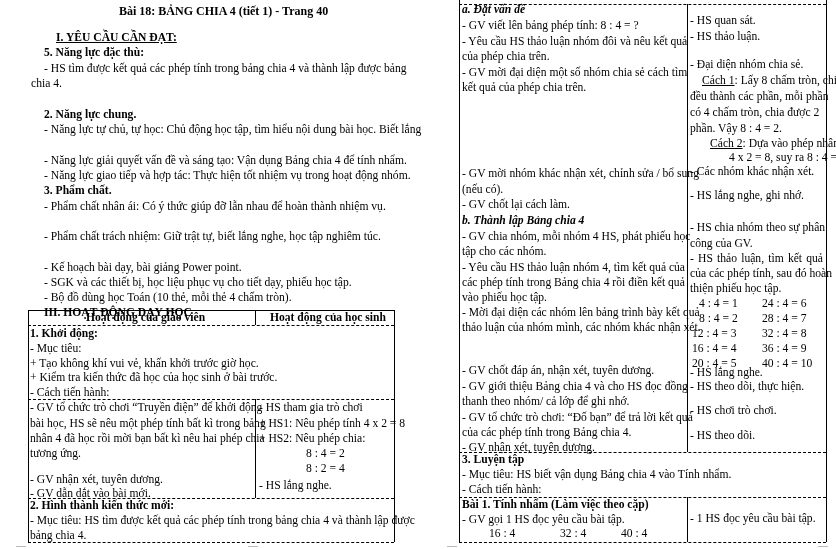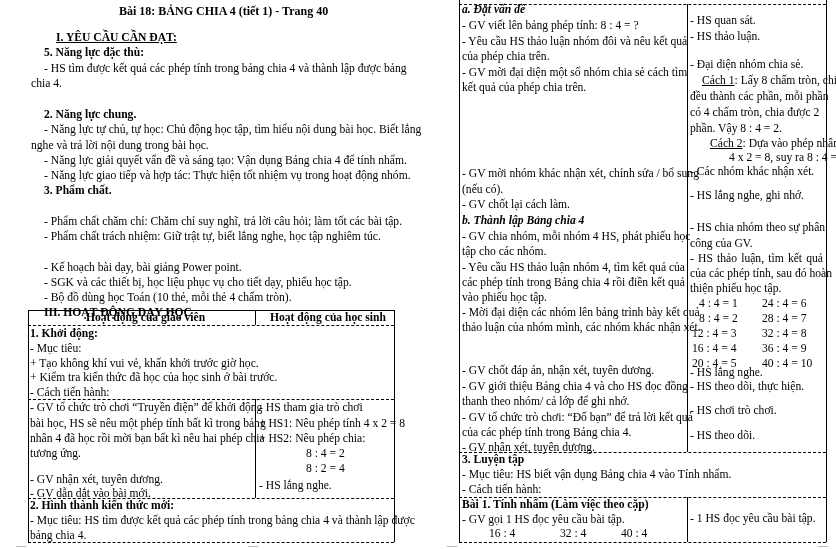--- a/index.html
+++ b/index.html
@@ -26,26 +26,25 @@
 
   <div class="line title" style="left:103px;top:3px;">Bài 18: BẢNG CHIA 4 (tiết 1) - Trang 40</div>
 
   <div class="line b u" style="left:28px;top:30px;">I. YÊU CẦU CẦN ĐẠT:</div>
   <div class="line b" style="left:28px;top:45px;">5. Năng lực đặc thù:</div>
   <div class="line" style="left:28px;top:61px;">- HS tìm được kết quả các phép tính trong bảng chia 4 và thành lập được bảng</div>
   <div class="line" style="left:15px;top:76px;">chia 4.</div>
 
   <div class="line b" style="left:28px;top:107px;">2. Năng lực chung.</div>
   <div class="line" style="left:28px;top:122px;">- Năng lực tự chủ, tự học: Chủ động học tập, tìm hiểu nội dung bài học. Biết lắng</div>
-  <div class="line" style="left:15px;top:138px;">nghe và trả lời nội dung trong bài học.</div>
   <div class="line" style="left:28px;top:153px;">- Năng lực giải quyết vấn đề và sáng tạo: Vận dụng Bảng chia 4 để tính nhẩm.</div>
   <div class="line" style="left:28px;top:168px;">- Năng lực giao tiếp và hợp tác: Thực hiện tốt nhiệm vụ trong hoạt động nhóm.</div>
 
   <div class="line b" style="left:28px;top:183px;">3. Phẩm chất.</div>
-  <div class="line" style="left:28px;top:214px;">- Phẩm chất chăm chỉ: Chăm chỉ suy nghĩ, trả lời câu hỏi; làm tốt các bài tập.</div>
+  <div class="line" style="left:28px;top:199px;">- Phẩm chất nhân ái: Có ý thức giúp đỡ lẫn nhau để hoàn thành nhiệm vụ.</div>
   <div class="line" style="left:28px;top:229px;">- Phẩm chất trách nhiệm: Giữ trật tự, biết lắng nghe, học tập nghiêm túc.</div>
 
   <div class="line" style="left:28px;top:260px;">- Kế hoạch bài dạy, bài giảng Power point.</div>
   <div class="line" style="left:28px;top:275px;">- SGK và các thiết bị, học liệu phục vụ cho tiết dạy, phiếu học tập.</div>
   <div class="line" style="left:28px;top:290px;">- Bộ đồ dùng học Toán (10 thẻ, mỗi thẻ 4 chấm tròn).</div>
   <div class="line b" style="left:28px;top:305px;">III. HOẠT ĐỘNG DẠY HỌC</div>
 
   <div>
     <div class="hl-solid" style="left:12px;top:310px;width:366px;"></div>
     <div class="vl" style="left:12px;top:310px;height:232px;"></div>

